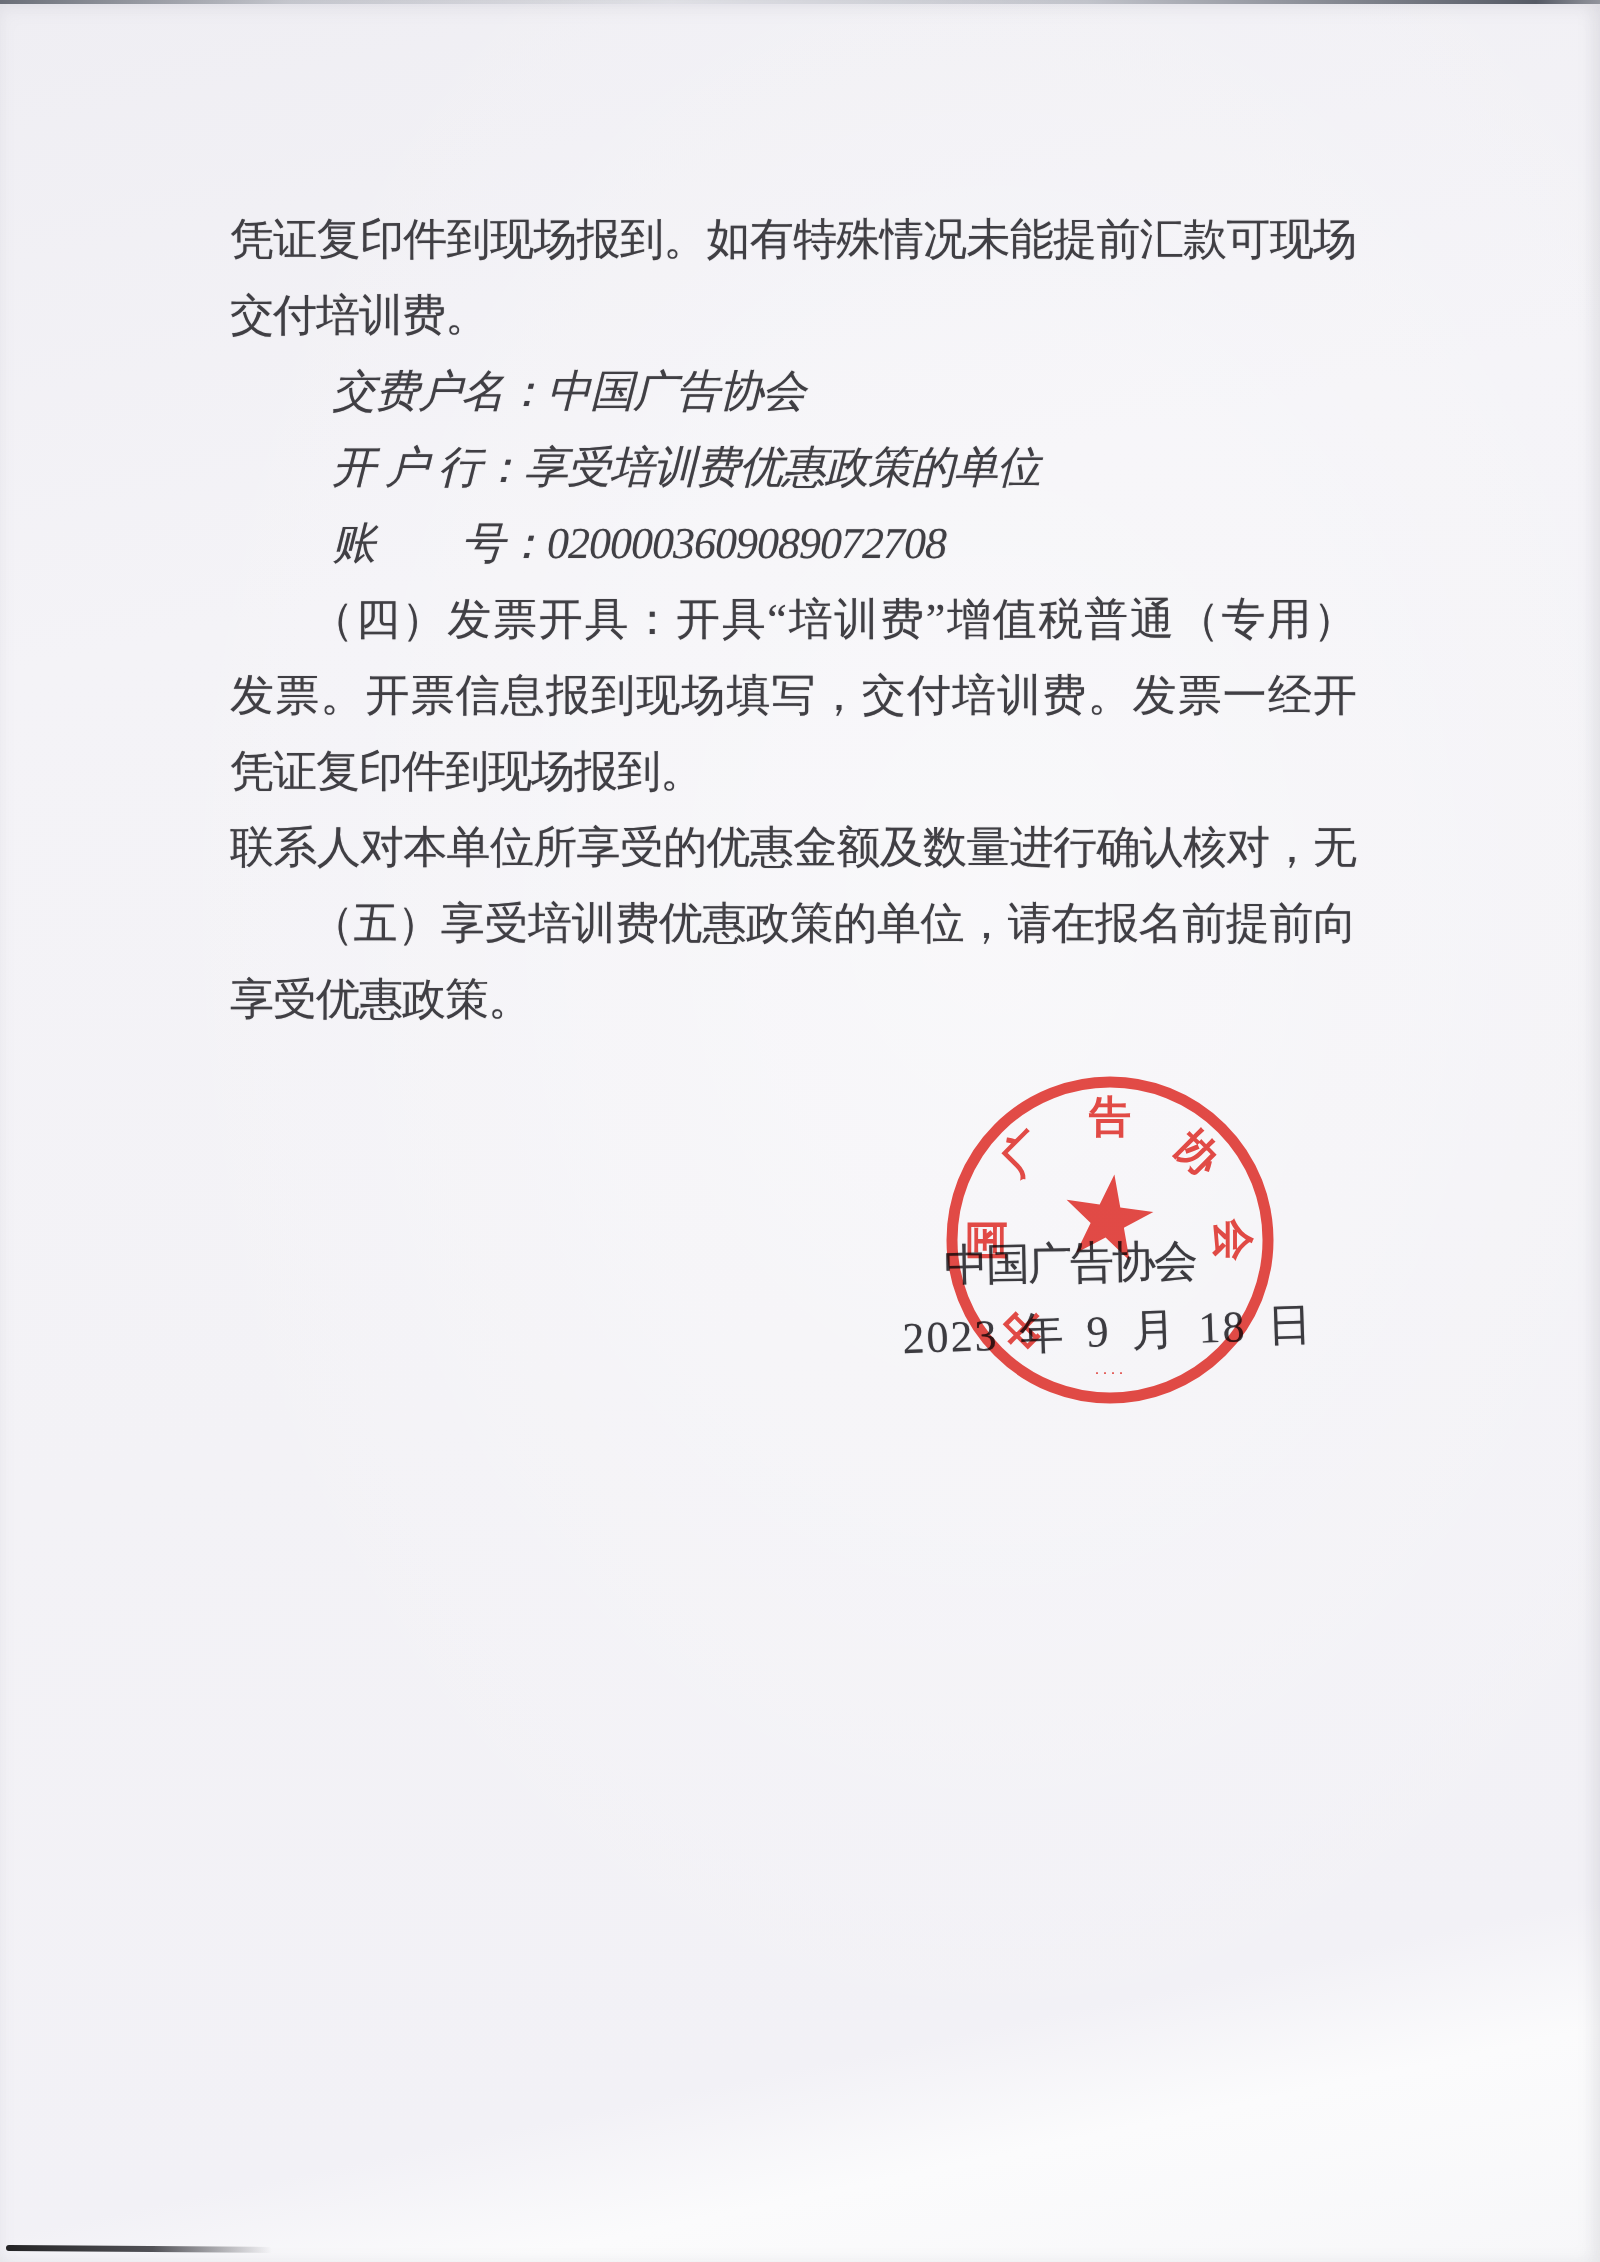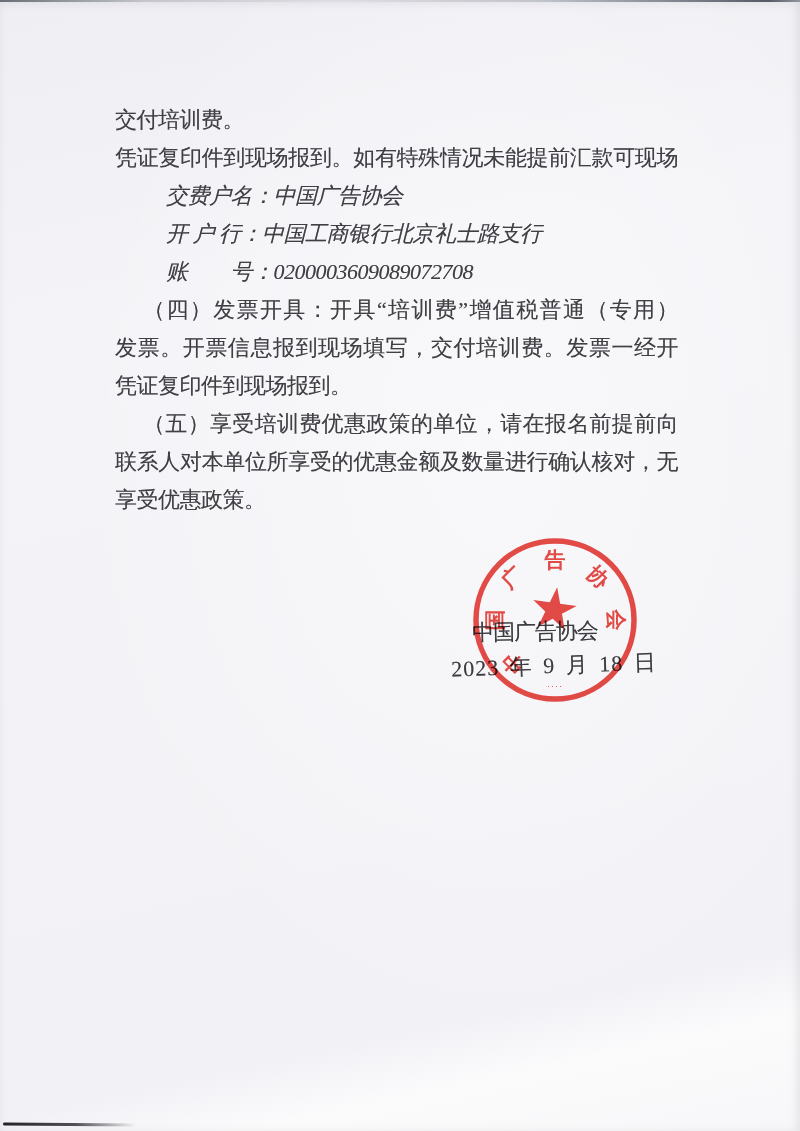--- a/index.html
+++ b/index.html
@@ -24,21 +24,21 @@
     background:linear-gradient(to right, rgba(18,18,20,.92), rgba(40,40,46,.8) 55%, rgba(95,95,102,0) 100%);
   }
   .body-text{
     position:absolute;left:115px;top:101px;width:563px;
     font-size:22px;line-height:38px;letter-spacing:-0.5px;color:#403f44;
     text-shadow:0 0 .5px rgba(64,63,68,.45);
   }
   .ln{white-space:nowrap;}
   .ln.fill{white-space:normal;text-align:justify;text-align-last:justify;}
   .ln.ind1{margin-left:51px;font-style:italic;}
-  .ln.indp{margin-left:28px;}
+  .ln.indp{margin-left:40px;}
   .sig{
     position:absolute;left:460px;top:617px;width:150px;text-align:center;
     font-size:22px;letter-spacing:-1px;color:#3c3b40;transform:rotate(-1deg);
     text-shadow:0 0 .5px rgba(60,59,64,.45);
   }
   .date{
     position:absolute;left:444px;top:651px;width:220px;text-align:center;
     font-size:22px;letter-spacing:1px;word-spacing:4px;color:#3c3b40;
     transform:rotate(-2deg);text-shadow:0 0 .5px rgba(60,59,64,.45);
   }
@@ -50,30 +50,30 @@
   .seal .serial{font-size:9px;font-weight:normal;letter-spacing:1px;}
 </style>
 </head>
 <body>
 
 <div class="page">
 
   <div class="edge-top"></div>
 
   <div class="body-text">
+    <div class="ln fill">凭证复印件到现场报到。如有特殊情况未能提前汇款可现场</div>
     <div class="ln">交付培训费。</div>
-    <div class="ln fill">凭证复印件到现场报到。如有特殊情况未能提前汇款可现场</div>
     <div class="ln ind1">交费户名：中国广告协会</div>
-    <div class="ln ind1">开 户 行：中国工商银行北京礼士路支行</div>
+    <div class="ln ind1">开 户 行：享受培训费优惠政策的单位</div>
     <div class="ln ind1">账　　号：0200003609089072708</div>
     <div class="ln indp fill">（四）发票开具：开具“培训费”增值税普通（专用）</div>
     <div class="ln fill">发票。开票信息报到现场填写，交付培训费。发票一经开</div>
     <div class="ln">凭证复印件到现场报到。</div>
+    <div class="ln fill">联系人对本单位所享受的优惠金额及数量进行确认核对，无</div>
     <div class="ln indp fill">（五）享受培训费优惠政策的单位，请在报名前提前向</div>
-    <div class="ln fill">联系人对本单位所享受的优惠金额及数量进行确认核对，无</div>
     <div class="ln">享受优惠政策。</div>
   </div>
 
   <div class="sig">中国广告协会</div>
   <div class="date">2023 年 9 月 18 日</div>
 
   <svg class="seal" viewBox="0 0 190 190" aria-hidden="true">
     <circle cx="95" cy="95" r="79" fill="none" stroke-width="5.5" stroke="#e2413b"></circle>
     <g font-size="21" text-anchor="middle" fill="#e2413b">
       <text transform="translate(51.9,138.1) rotate(-135)" dominant-baseline="central">中</text>

